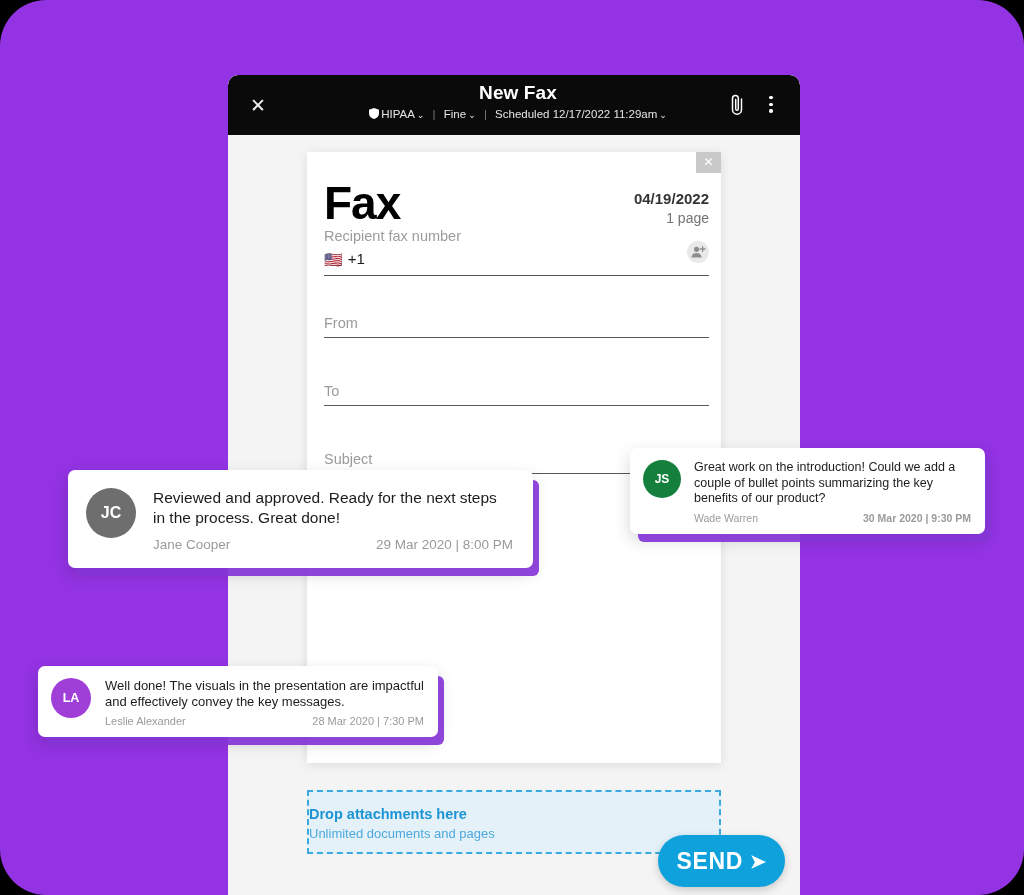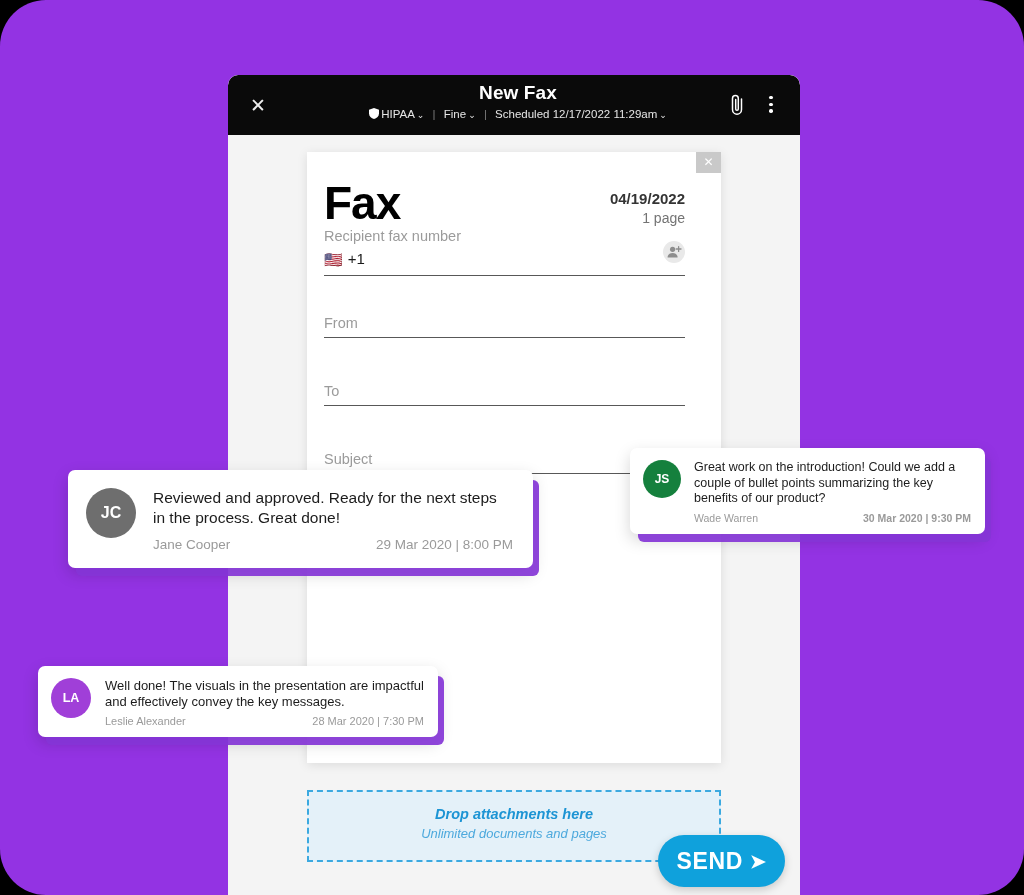--- a/index.html
+++ b/index.html
@@ -96,21 +96,21 @@
     box-shadow: 0 2px 10px rgba(0,0,0,.10);
   }
   #doc-close {
     position: absolute; right: 0; top: 0;
     width: 25px; height: 21px;
     background: #c9c9c9;
     color: #ffffff;
     font-size: 12px; line-height: 21px; text-align: center;
     cursor: pointer;
   }
-  #doc-inner { padding: 28px 36px 0 17px; }
+  #doc-inner { padding: 28px 12px 0 17px; }
 
   .doc-top { display: flex; align-items: flex-start; justify-content: space-between; }
   #fax-title {
     font-size: 46px; font-weight: bold; color: #000000;
     letter-spacing: -1px; line-height: 46px;
   }
   .doc-meta { text-align: right; padding-top: 9px; }
   #doc-date { font-size: 15px; font-weight: bold; color: #343434; line-height: 19px; }
   #doc-pages { font-size: 14px; color: #737373; line-height: 18px; margin-top: 1px; }
 
@@ -133,25 +133,23 @@
     position: absolute; right: 0; top: 14px;
     width: 22px; height: 22px; border-radius: 50%;
     background: #e9e9e9;
     cursor: pointer;
   }
 
   
   #drop-zone {
     position: absolute;
     left: 79px; top: 715px;
-    width: 414px; height: 72px;
+    width: 414px; height: 64px;
     background: #e4f1f9;
     border: 2px dashed #3ba9e0;
-    text-align: center;
-    font-style: italic;
   }
   #drop-title {
     margin-top: 13px;
     font-size: 14.5px; font-weight: bold; color: #1c94d4; line-height: 19px;
   }
   #drop-sub {
     font-size: 13px; color: #4da9dd; line-height: 18px; margin-top: 1px;
   }
 
   

